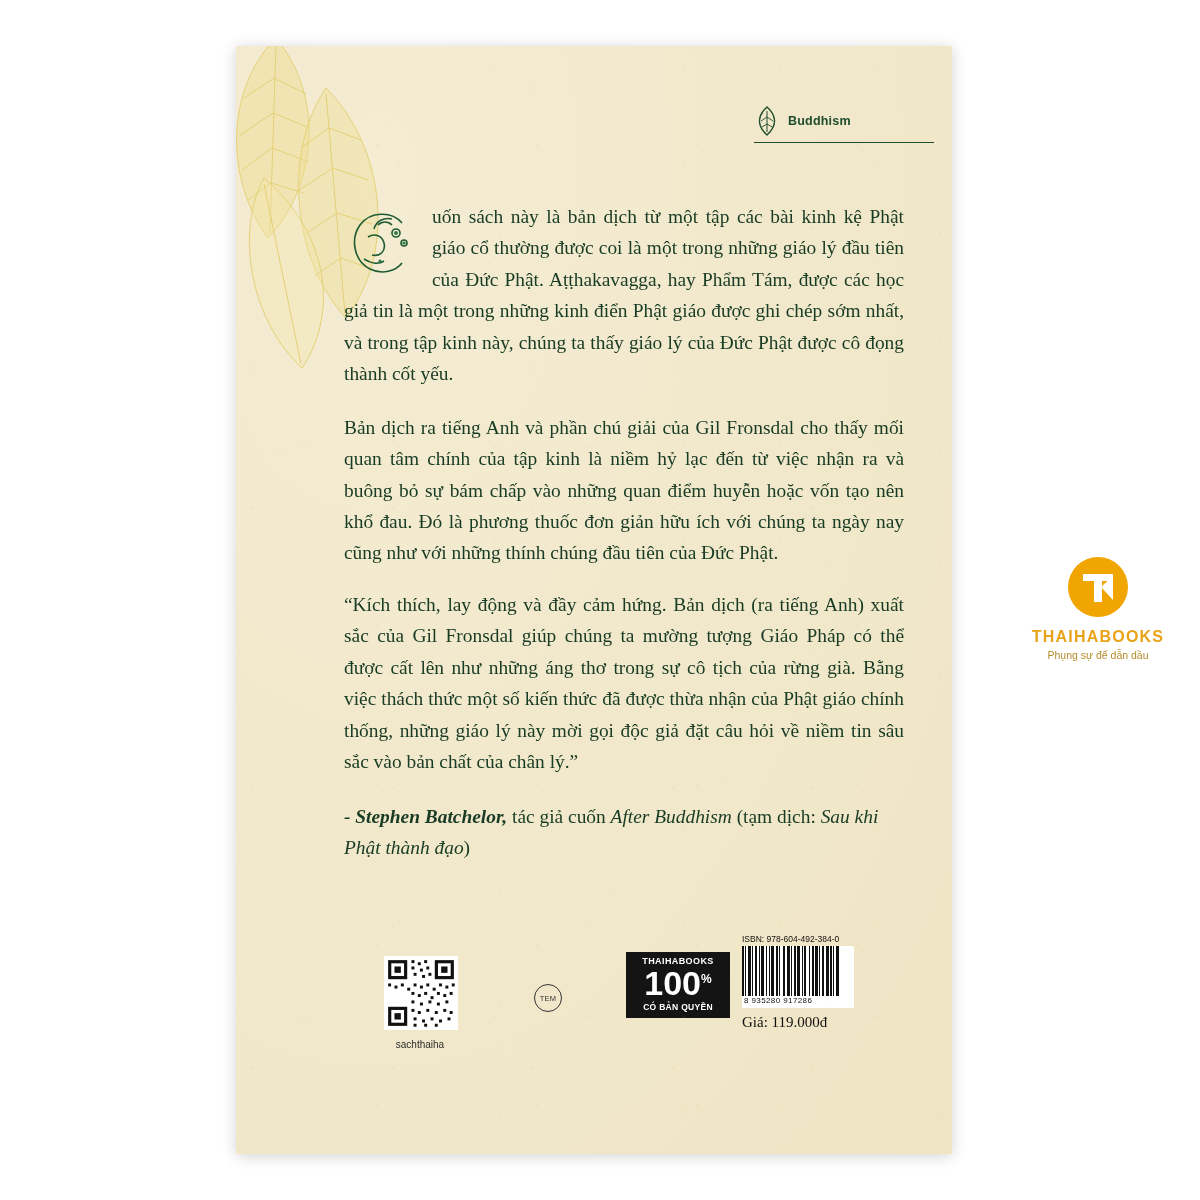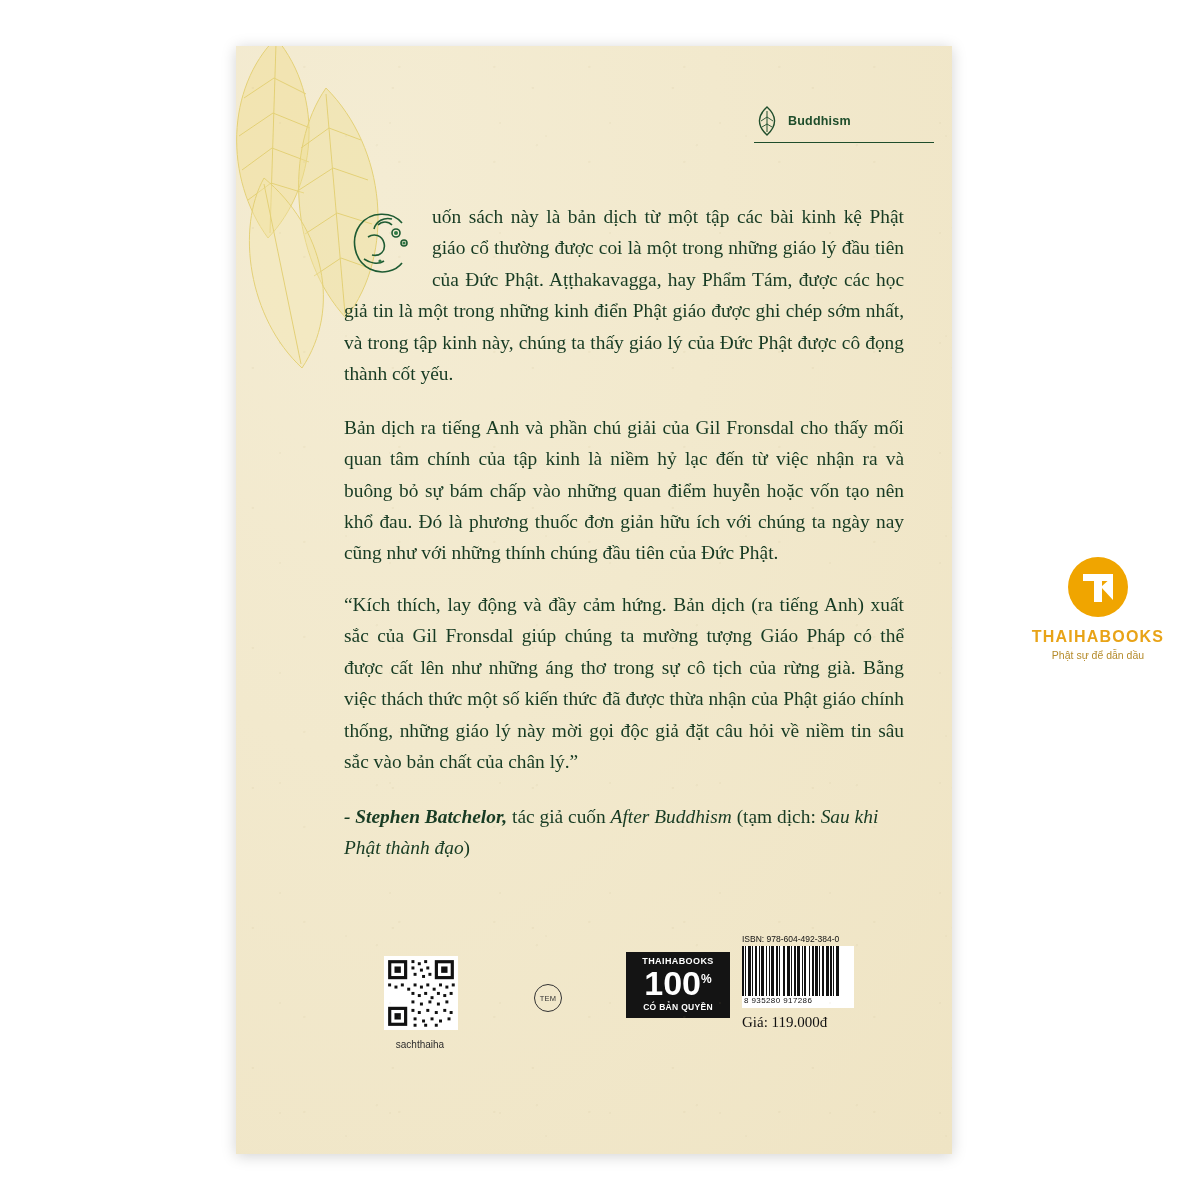--- a/index.html
+++ b/index.html
@@ -445,16 +445,16 @@
     </div>
   </div>
 
   <div class="publisher">
     <svg class="pub-mark" viewBox="0 0 62 62">
       <circle cx="31" cy="31" r="30" fill="#f0a500"></circle>
       <path d="M16 18 H46 V25 H35 V46 H27 V25 H16 Z" fill="#fff"></path>
       <path d="M34 31 L46 20 V44 Z" fill="#fff"></path>
     </svg>
     <div class="pub-name">THAIHABOOKS</div>
-    <div class="pub-tag">Phật sự để dẫn dầu</div>
+    <div class="pub-tag">Phụng sự để dẫn dầu</div>
   </div>
 
 </div>
 
 </body></html>

